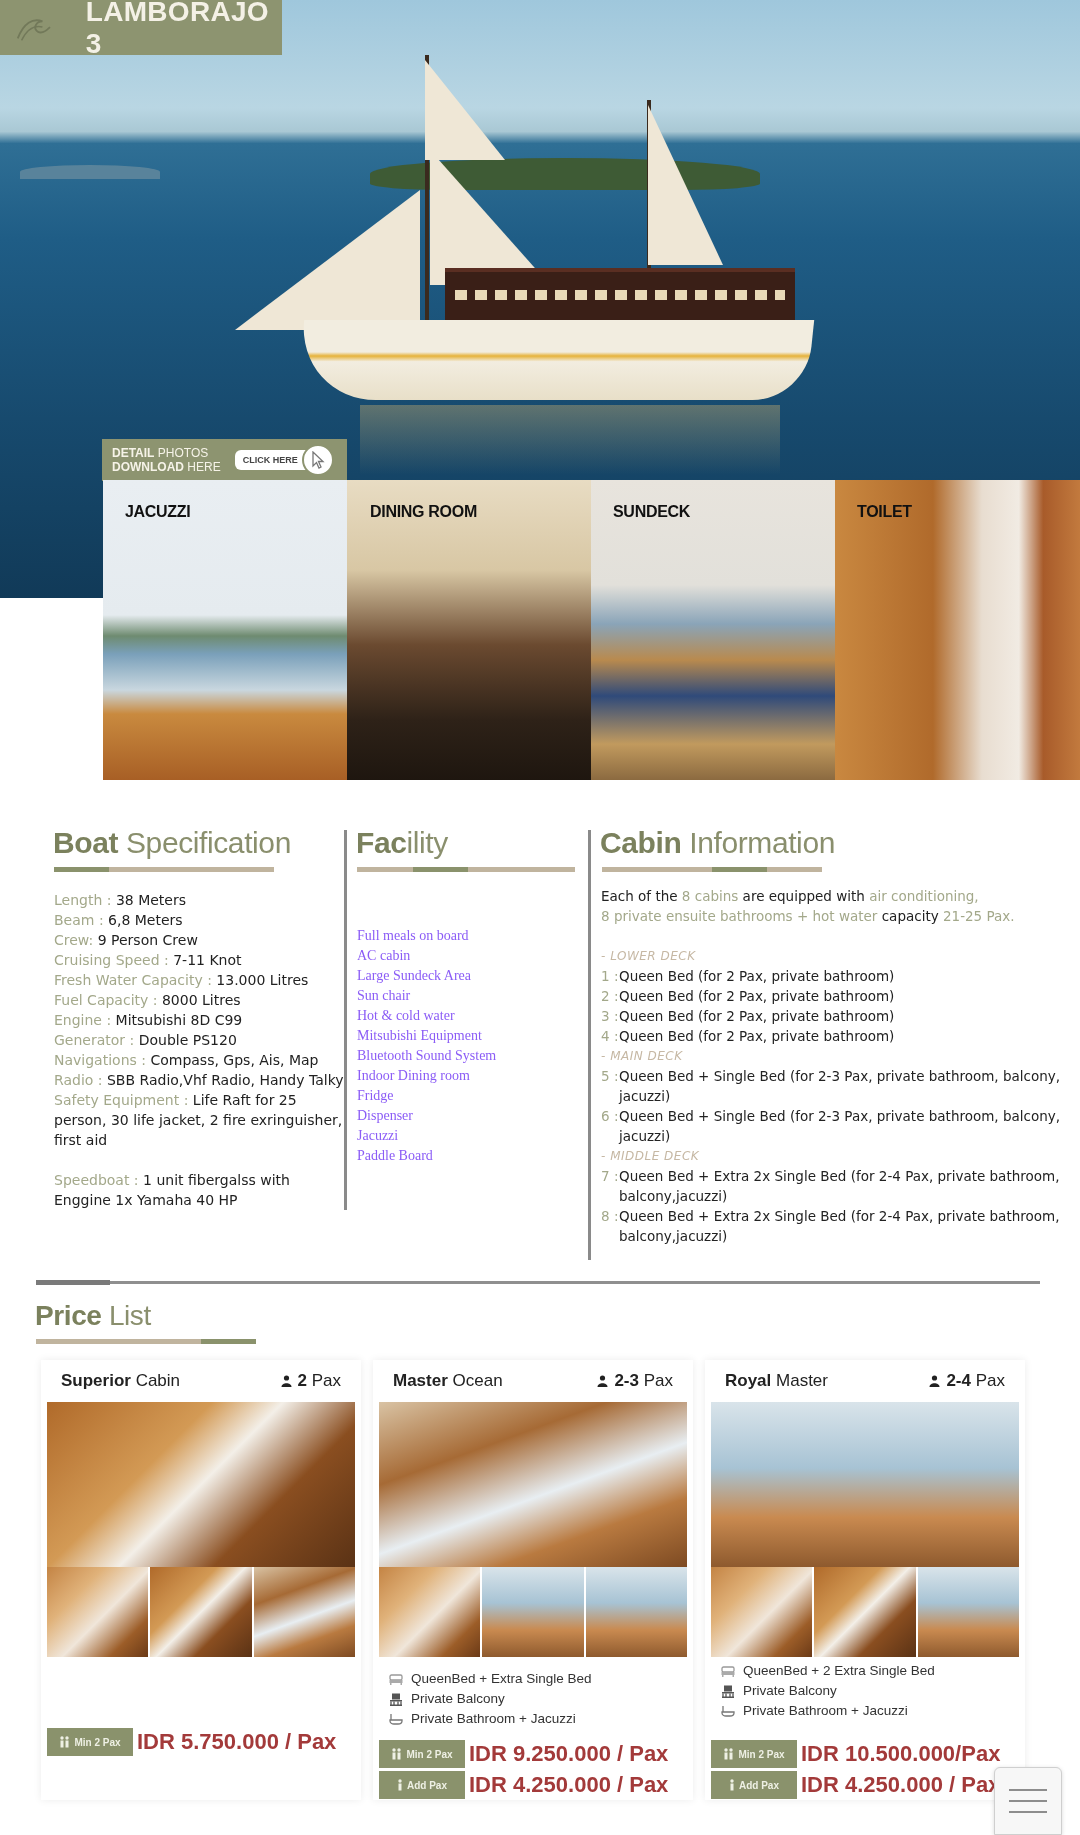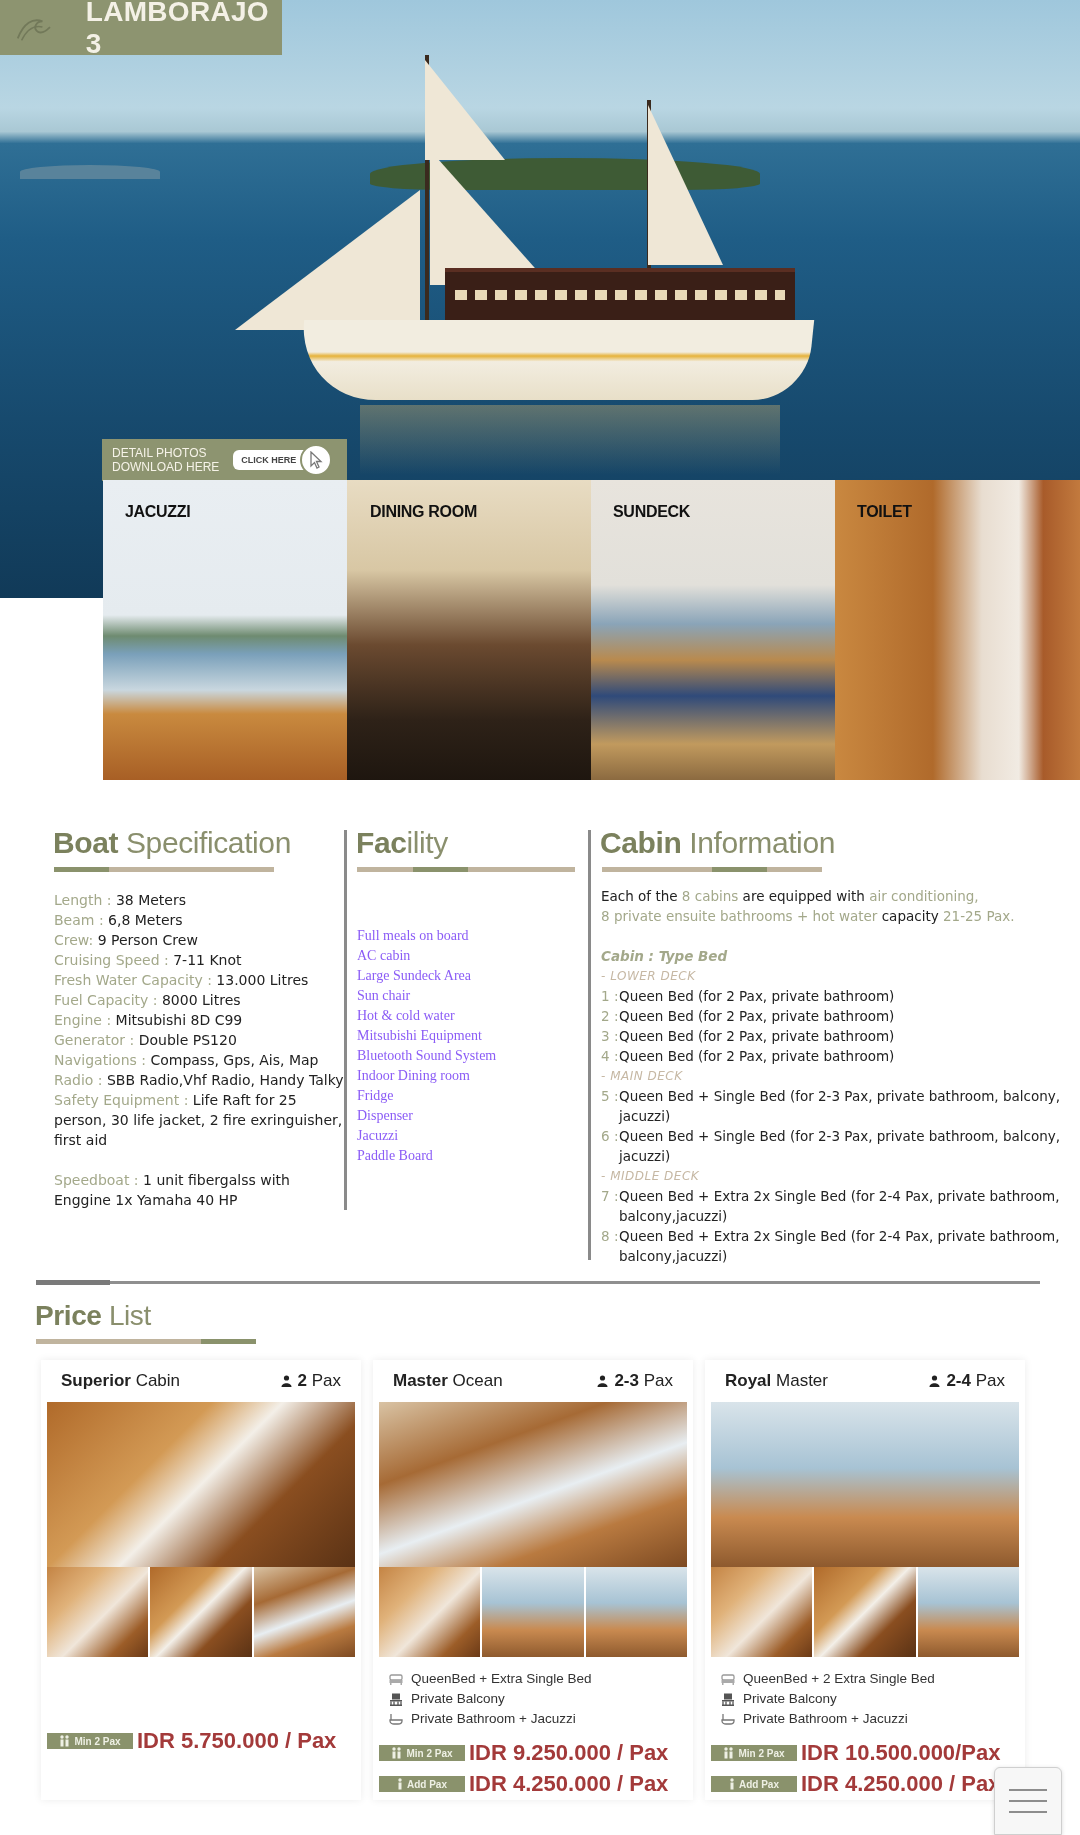--- a/index.html
+++ b/index.html
@@ -23,21 +23,21 @@
   .hero .mast.m1 { left: 425px; top: 55px; height: 290px; }
   .hero .mast.m2 { left: 647px; top: 100px; height: 180px; }
   .hero .reflection { position: absolute; left: 360px; top: 405px; width: 420px; height: 70px; background: linear-gradient(180deg, rgba(230,190,110,.35), rgba(230,190,110,0)); }
 
   .title-tag { position: absolute; left: 0; top: 0; width: 282px; height: 55px; background: #8d9470; display: flex; align-items: center; }
   .title-tag .wave { width: 42px; height: 30px; margin-left: 14px; opacity: .55; }
   .title-tag .title { color: #f4f1e6; font-weight: 700; font-size: 28px; margin-left: 32px; letter-spacing: .3px; }
 
   .detail-box { position: absolute; left: 102px; top: 439px; width: 245px; height: 42px; background: #8d9470; display: flex; align-items: center; padding-left: 10px; }
   .detail-text { color: #f6f3e8; font-size: 12px; line-height: 14px; }
-  .detail-text b { font-weight: 400; }
+  .detail-text b { font-weight: 700; }
   .click-here { margin-left: 14px; height: 20px; padding: 0 14px 0 8px; background: #fff; border-radius: 6px; font-size: 9px; font-weight: 700; color: #444; display: flex; align-items: center; position: relative; }
   .cursor-circle { position: absolute; right: -22px; top: -6px; width: 32px; height: 32px; border-radius: 50%; background: #fff; border: 2px solid #8d9470; display: flex; align-items: center; justify-content: center; }
 
   
   .gallery { position: absolute; left: 103px; top: 480px; width: 977px; height: 300px; display: flex; }
   .tile { position: relative; height: 300px; overflow: hidden; }
   .tile-label { position: absolute; top: 23px; font-weight: 700; font-size: 16px; color: #111; letter-spacing: -.3px; }
   .t-jac { width: 244px; background: linear-gradient(180deg,#e9eef2 0%,#e5ebef 45%,#6e8b70 52%,#7aa0ba 58%,#c9d7df 70%,#c98a3f 78%,#a85f25 100%); }
   .t-din { width: 244px; background: linear-gradient(180deg,#e8dcc3 0%,#d8c7a4 30%,#6b4a30 55%,#2e2218 80%,#1e160f 100%); }
   .t-sun { width: 244px; background: linear-gradient(180deg,#e8e4dd 0%,#e2e0da 35%,#8aa4b8 48%,#b98a4e 60%,#2f4a7a 72%,#c19a5e 88%,#8b6a40 100%); }
@@ -77,21 +77,21 @@
   .card-head .name b { font-weight: 700; }
   .card-head .pax { display: flex; align-items: center; gap: 6px; }
   .card-head .pax b { font-weight: 700; }
   .photo-main { margin: 0 6px; height: 165px; }
   .photo-row { margin: 0 6px; height: 90px; display: flex; gap: 2px; }
   .photo-row div { flex: 1; }
   .feat-list { padding: 16px 0 0 16px; font-size: 13.5px; line-height: 20px; color: #333; }
   .feat { display: flex; align-items: center; gap: 8px; }
   .feat svg { flex: none; }
   .price-row { position: absolute; left: 6px; display: flex; align-items: center; }
-  .badge { width: 86px; height: 16px; background: #8a926c; color: #eef0e4; font-size: 10px; font-weight: 700; display: flex; align-items: center; justify-content: center; gap: 4px; }
+  .badge { width: 86px; height: 28px; background: #8a926c; color: #eef0e4; font-size: 10px; font-weight: 700; display: flex; align-items: center; justify-content: center; gap: 4px; }
   .price { color: #a33a3a; font-weight: 700; font-size: 22px; margin-left: 4px; white-space: nowrap; }
 
   .wood1 { background: linear-gradient(135deg,#b06a2a 0%,#d39a55 35%,#f3efe8 50%,#8a4e20 70%,#5a3215 100%); }
   .wood2 { background: linear-gradient(135deg,#c48444 0%,#e0b27a 30%,#f0e6da 55%,#9c5d28 80%,#6b3a17 100%); }
   .wood3 { background: linear-gradient(160deg,#d9c3a4 0%,#a66a35 30%,#e8eef2 55%,#b97a40 75%,#7d4a22 100%); }
   .sea  { background: linear-gradient(180deg,#d9e4ea 0%,#a7c3d4 40%,#c98a50 70%,#8e5a2e 100%); }
 
   .menu-btn { position: absolute; left: 994px; top: 1767px; width: 68px; height: 68px; background: #f7f7f7; border: 1px solid #cfcfcf; border-radius: 6px 6px 0 0; box-shadow: 0 1px 4px rgba(0,0,0,.15); display: flex; flex-direction: column; align-items: center; justify-content: center; gap: 9px; }
   .menu-btn span { display: block; width: 38px; height: 2px; background: #8d8d8d; }
 </style>
@@ -202,21 +202,20 @@
 </div>
 <div class="underline" style="left:602px; top:867px; width:220px;">
   <div class="seg" style="left:110px; width:55px;"></div>
 </div>
 <div class="cabin-info">
   <div>
     <span>Each of the </span><span class="hl">8 cabins</span><span> are equipped with </span><span class="hl">air conditioning,</span><br>
     <span class="hl">8 private ensuite bathrooms + hot water</span><span> capacity </span><span class="hl">21-25 Pax.</span>
   </div>
   <div class="gap"></div>
-  <div class="sub">Cabin : Type Bed</div>
 
   <div class="deck">- LOWER DECK</div>
   <div class="row">
       <span class="num">1 :</span>
       <span class="desc">Queen Bed (for 2 Pax, private bathroom)</span>
     </div>
   <div class="row">
       <span class="num">2 :</span>
       <span class="desc">Queen Bed (for 2 Pax, private bathroom)</span>
     </div>
@@ -370,21 +369,21 @@
         </svg>
       <span><b>2-4</b><span> Pax</span></span>
     </span>
   </div>
   <div class="photo-main sea"></div>
   <div class="photo-row">
     <div class="wood2"></div>
       <div class="wood1"></div>
       <div class="sea"></div>
   </div>
-  <div class="feat-list" style="padding-top:12px">
+  <div class="feat-list" style="padding-top:4px">
     <div class="feat">
       <svg width="14" height="11" viewBox="0 0 14 11">
           <rect x="1" y="1" width="12" height="5" rx="1.5" fill="none" stroke="#999" stroke-width="1.3"></rect>
           <rect x="0.5" y="6" width="13" height="3" fill="#aaa"></rect>
           <rect x="1" y="9" width="1.5" height="2" fill="#aaa"></rect>
           <rect x="11.5" y="9" width="1.5" height="2" fill="#aaa"></rect>
         </svg>
       <span>QueenBed + 2 Extra Single Bed</span>
     </div>
     <div class="feat">

